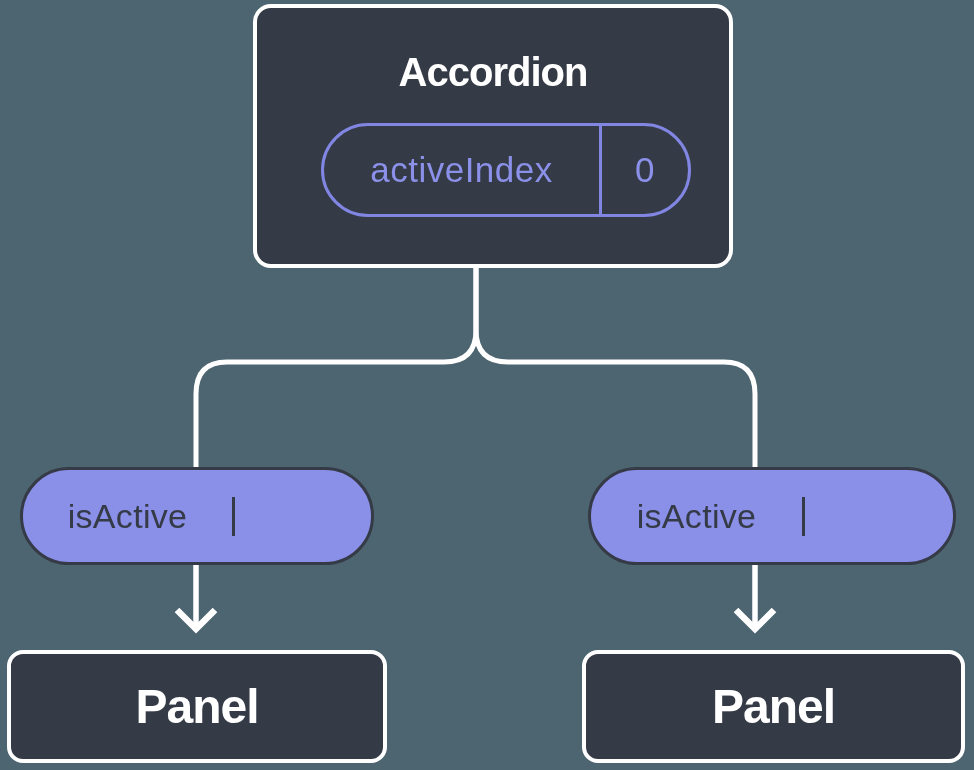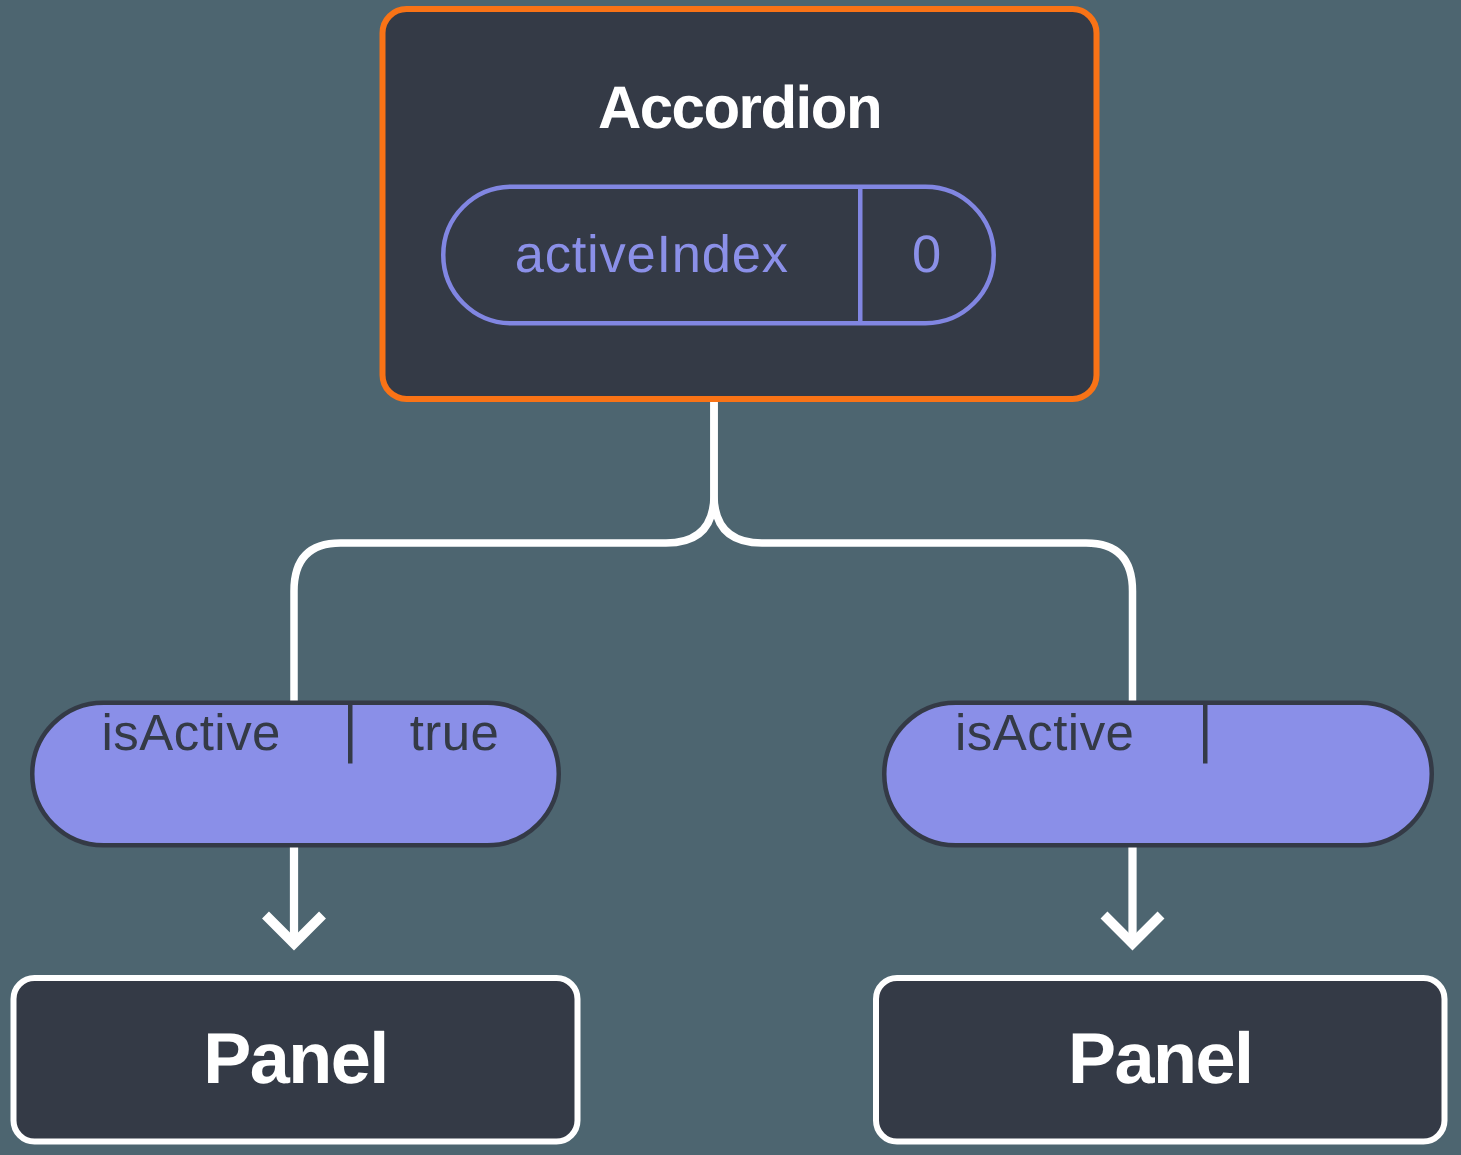--- a/index.html
+++ b/index.html
@@ -19,42 +19,42 @@
     position: absolute;
     left: 0; top: 0;
     width: 974px; height: 770px;
     pointer-events: none;
   }
   
   .node {
     position: absolute;
     box-sizing: border-box;
     background: #343a46;
-    border: 4px solid #f97316;
+    border: 4px solid #ffffff;
     border-radius: 18px;
   }
   #root-node {
     left: 253px; top: 4px;
     width: 480px; height: 264px;
   }
   #root-title {
     position: absolute;
     left: 0; top: 40px;
     width: 100%;
     text-align: center;
     color: #ffffff;
     font-size: 40px;
     font-weight: 600;
     letter-spacing: -1px;
     line-height: 1.2;
   }
   
   #state-pill {
     position: absolute;
-    left: 37px; top: 115px;
+    left: 64px; top: 115px;
     box-sizing: border-box;
     width: 370px; height: 94px;
     border: 3px solid #8186e2;
     border-radius: 47px;
     display: flex;
     align-items: stretch;
   }
   #state-pill .sec {
     display: flex;
     align-items: center;
@@ -70,21 +70,21 @@
   #state-value-section { flex: 1; }
   
   .prop-pill {
     position: absolute;
     box-sizing: border-box;
     height: 98px;
     background: #8a8fe8;
     border: 3px solid #343a46;
     border-radius: 49px;
     display: flex;
-    align-items: flex-start;
+    align-items: center;
   }
   #prop-pill-left  { left: 20px;  top: 467px; width: 354px; }
   #prop-pill-right { left: 588px; top: 467px; width: 368px; }
   .prop-pill .sec {
     display: flex;
     align-items: center;
     justify-content: center;
     color: #343a46;
     font-size: 34px;
     letter-spacing: 0.3px;
@@ -141,21 +141,20 @@
   <div class="node" id="root-node">
     <div id="root-title">Accordion</div>
     <div id="state-pill">
       <div class="sec" id="state-name-section">activeIndex</div>
       <div class="sec" id="state-value-section">0</div>
     </div>
   </div>
 
   <div class="prop-pill" id="prop-pill-left">
     <div class="sec prop-name-sec">isActive</div>
-    <div class="sec prop-value-sec">true</div>
   </div>
 
   <div class="prop-pill" id="prop-pill-right">
     <div class="sec prop-name-sec">isActive</div>
   </div>
 
   <div class="panel-node" id="panel-node-left">
     <div class="panel-title">Panel</div>
   </div>
 

